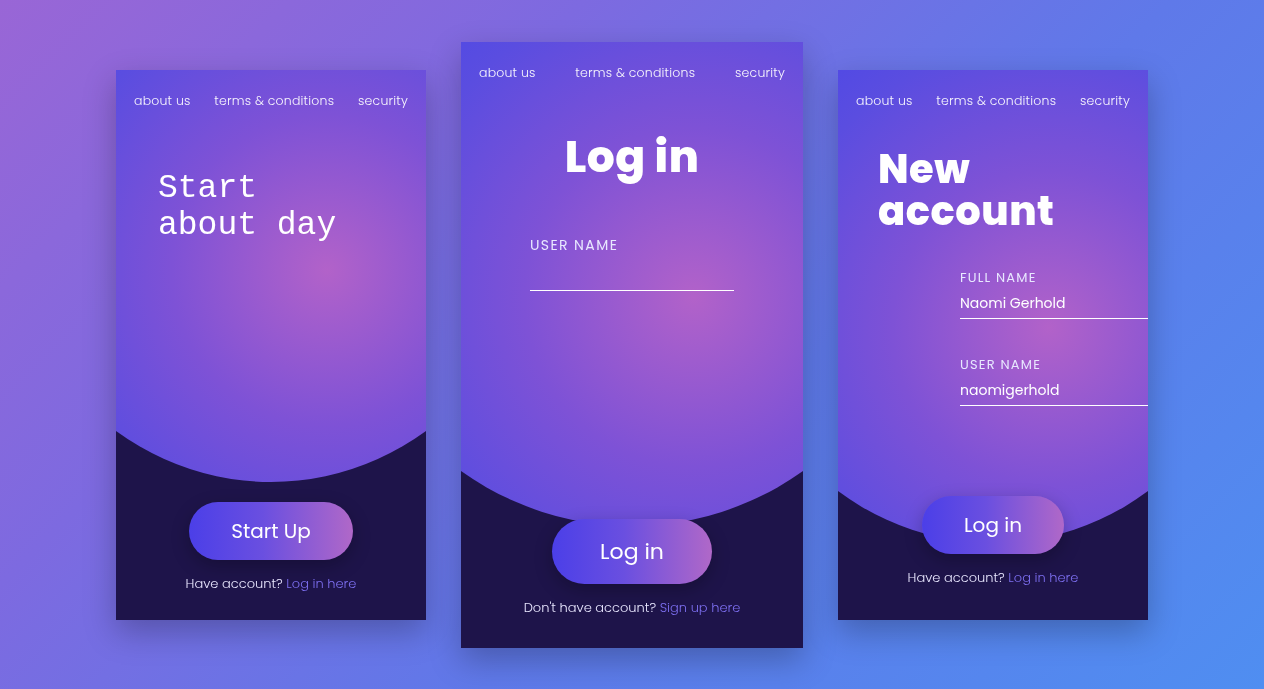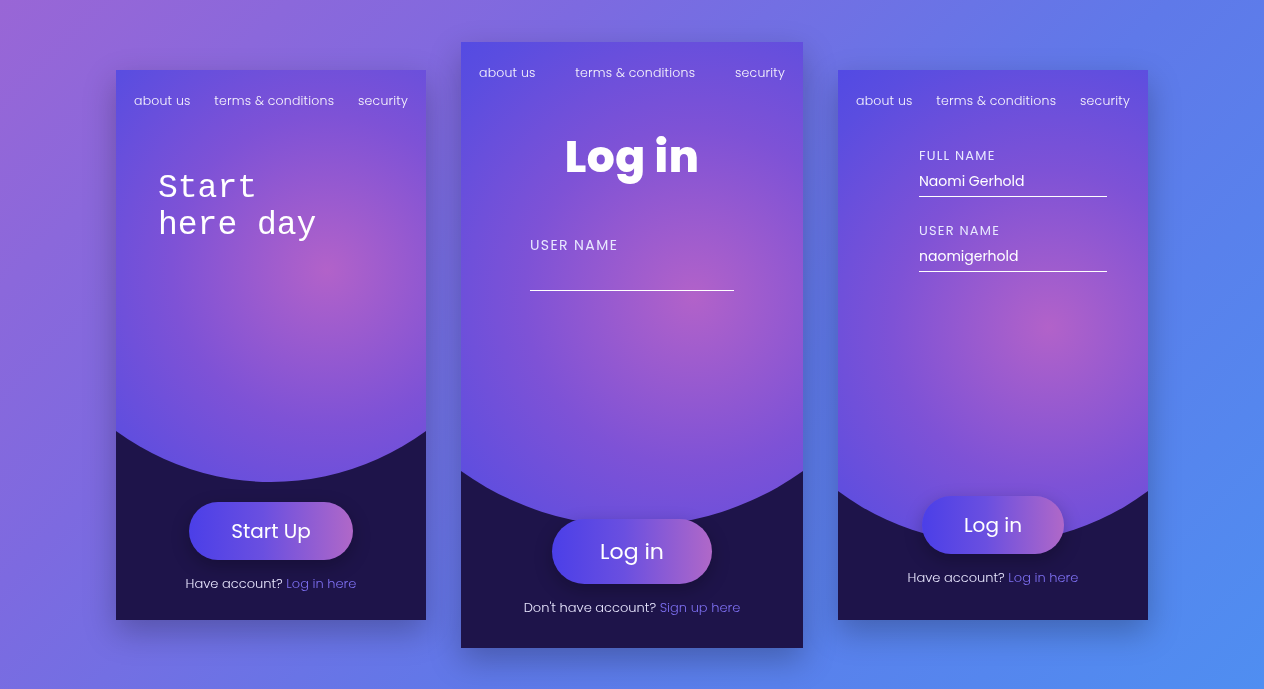--- a/index.html
+++ b/index.html
@@ -58,21 +58,21 @@
   .title {
     text-align: center;
     font-size: 44px;
     font-weight: 800;
     margin-top: 42px;
     letter-spacing: .5px;
   }
   .title.left { text-align: left; padding-left: 40px; font-size: 40px; line-height: 1.05; margin-top: 38px; }
 
   .form { margin-top: 46px; display: flex; flex-direction: column; align-items: center; gap: 34px; }
-  .form.tight { margin-top: 36px; gap: 24px; align-items: center; padding-left: 40px; }
+  .form.tight { margin-top: 36px; gap: 36px; align-items: flex-end; padding-left: 40px; }
 
   .field { width: 204px; }
   .field.wide { width: 188px; }
   .lbl {
     font-size: 14px;
     letter-spacing: 1.4px;
     font-weight: 400;
     color: #e8e8ff;
     display: block;
     margin-bottom: 6px;
@@ -124,21 +124,21 @@
 <div class="card small">
   <div class="grad"></div>
   <div class="content">
     <div class="nav">
       <a>about us</a>
       <a>terms &amp; conditions</a>
       <a>security</a>
     </div>
     <div class="hero">
       <div>Start</div>
-      <div>here day</div>
+      <div>about day</div>
     </div>
     <div class="foot">
       <button class="btn">Start Up</button>
       <div class="sub">
         <span>Have account? </span><a>Log in here</a>
       </div>
     </div>
   </div>
 </div>
 
@@ -167,20 +167,24 @@
 </div>
 
 <div class="card small">
   <div class="grad" style="top:-26%;height:112%;"></div>
   <div class="content">
     <div class="nav">
       <a>about us</a>
       <a>terms &amp; conditions</a>
       <a>security</a>
     </div>
+    <div class="title left">
+      <div>New</div>
+      <div>account</div>
+    </div>
     <div class="form tight">
       <div class="field wide">
         <span class="lbl sm">FULL NAME</span>
         <input class="inp" value="Naomi Gerhold" style="">
       </div>
       <div class="field wide">
         <span class="lbl sm">USER NAME</span>
         <input class="inp" value="naomigerhold" style="">
       </div>
     </div>

